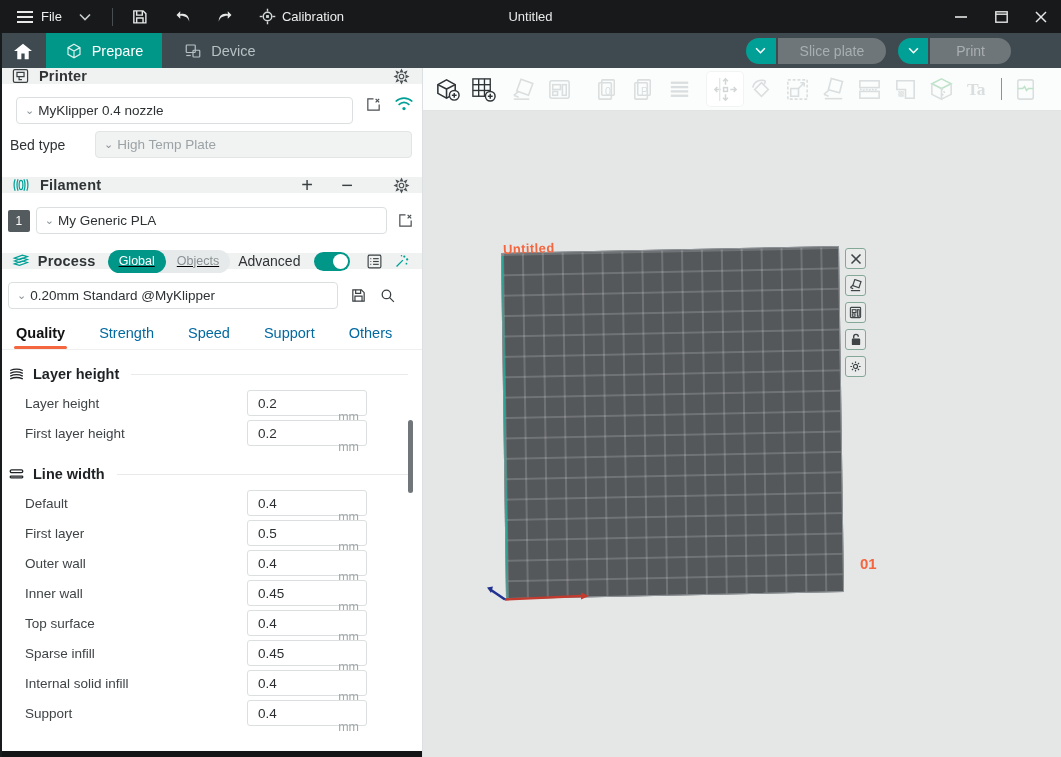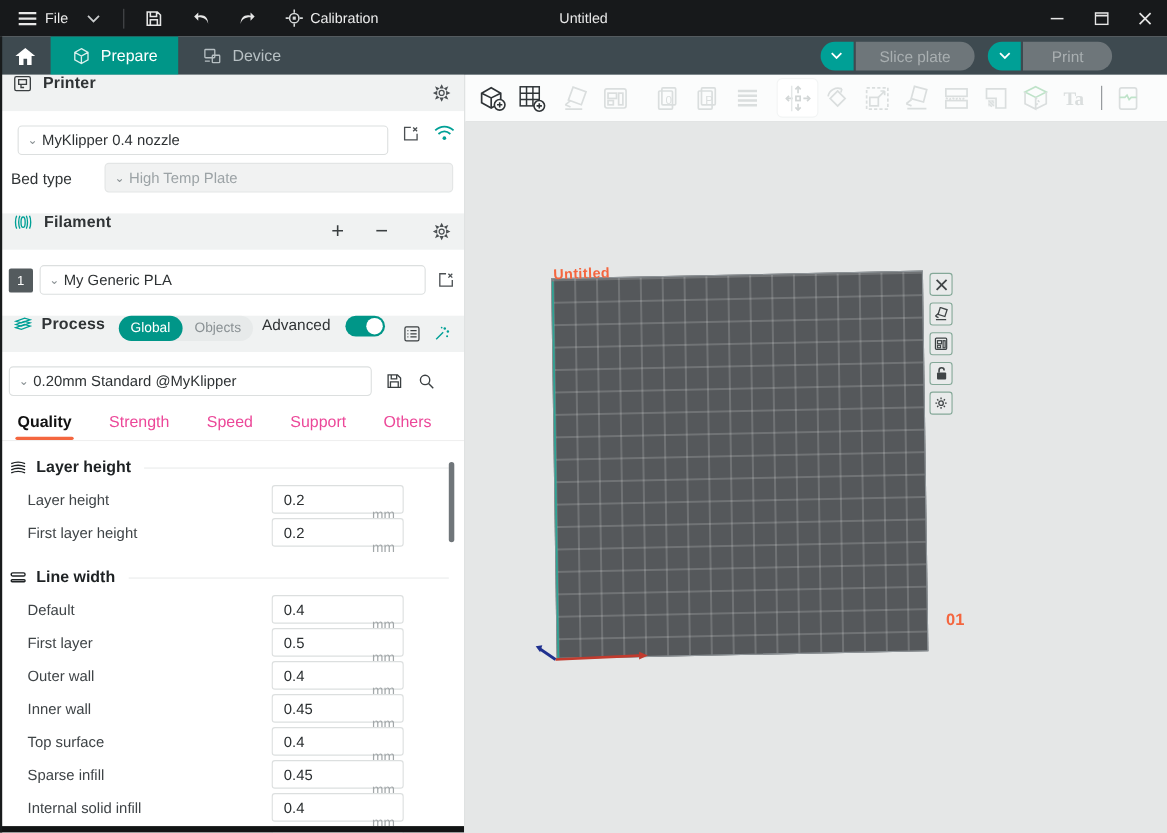--- a/index.html
+++ b/index.html
@@ -28,48 +28,48 @@
   .action-chevron { width:30px; height:26px; background:#00A096; border-radius:13px 0 0 13px; display:flex; align-items:center; justify-content:center; cursor:pointer; }
   .action-body { height:26px; background:#6E767A; border-radius:0 13px 13px 0; display:flex; align-items:center; justify-content:center; color:#A9AFB1; font-size:14px; padding:0 22px; margin-left:2px; cursor:pointer; }
   .navbar-pad { width:38px; }
 
   
   .main { display:flex; height:689px; }
   .left-edge { position:absolute; left:0; top:33px; width:2px; height:724px; background:#181B1C; z-index:40; }
 
   
   .sidebar { width:422px; background:#FFFFFF; position:relative; overflow:hidden; flex:none; }
-  .sec-header { height:33px; background:#F0F2F2; display:flex; padding:0 12px; gap:10px; }
+  .sec-header { height:16px; background:#F0F2F2; display:flex; align-items:center; padding:0 12px; gap:10px; }
   .sec-title { font-size:14.5px; font-weight:600; color:#303436; letter-spacing:.2px; }
   .sec-gear { margin-left:auto; display:flex; align-items:center; cursor:pointer; }
   .icon-btn { display:flex; align-items:center; justify-content:center; cursor:pointer; }
   .row { display:flex; align-items:center; padding:0 8px; }
   .select { height:27px; border:1px solid #DCDFDF; border-radius:4px; background:#fff; display:flex; align-items:center; font-size:13.5px; color:#2E3234; padding:0 8px; gap:4px; cursor:pointer; }
   .select .chev { color:#8A9194; font-size:11px; }
   .select.disabled { background:#F1F2F2; color:#9CA3A6; border-color:#E3E5E5; }
   .printer-select { width:360px; margin:13px 0 0 8px; }
   .bed-row { margin-top:7px; align-items:center; }
   .bed-label { font-size:14px; color:#2F3335; width:87px; padding-left:2px; }
   .bed-select { width:317px; }
   .fil-row { margin-top:14px; }
   .fil-badge { width:22px; height:22px; background:#545B5E; color:#fff; font-size:12px; display:flex; align-items:center; justify-content:center; border-radius:2px; margin-right:6px; }
   .fil-select { width:356px; } .gap19 { height:19px; }
 
   .proc-header { gap:8px; }
-  .scope-pill { display:flex; background:#E7EAEA; border-radius:12px; height:23px; align-items:center; margin-left:4px; }
+  .scope-pill { display:flex; background:#E7EAEA; border-radius:12px; height:23px; align-items:center; margin-left:4px;text-decoration:underline; }
   .scope-opt { font-size:12.5px; padding:0 11px; color:#8A9194; cursor:pointer; line-height:23px; }
   .scope-opt.active { background:#009688; color:#fff; border-radius:12px; height:23px; }
   .adv-label { margin-left:auto; font-size:14px; color:#2F3335; }
   .switch { width:36px; height:19px; border-radius:10px; background:#009688; position:relative; margin:0 8px 0 6px; cursor:pointer; }
   .switch .knob { position:absolute; right:2px; top:2px; width:15px; height:15px; background:#fff; border-radius:50%; }
   .proc-select-row { margin-top:13px; display:flex; align-items:center; gap:12px; }
   .proc-select { width:330px; }
 
   .param-tabs { display:flex; align-items:flex-end; padding:14px 0 0 16px; gap:34px; border-bottom:1px solid #EFEFEF; height:41px; }
-  .ptab { font-size:14.5px; color:#ec4899; padding-bottom:8px; cursor:pointer; position:relative; }
+  .ptab { font-size:14.5px; color:#0369a1; padding-bottom:8px; cursor:pointer; position:relative; }
   .ptab.active { color:#111; font-weight:700; }
   .ptab.active::after { content:""; position:absolute; left:-2px; right:-2px; bottom:0; height:3px; background:#F4663F; border-radius:2px; }
 
   .params { padding-top:10px; }
   .group-header { display:flex; align-items:center; gap:8px; padding:6px 14px 6px 8px; }
   .group-title { font-size:14.5px; font-weight:700; color:#1E2224; white-space:nowrap; }
   .group-line { flex:1; height:1px; background:#E9EBEB; margin-left:4px; }
   .prow { display:flex; align-items:center; height:30px; padding-left:25px; }
   .plabel { font-size:13.5px; color:#3F4447; }
   .field { position:relative; margin-left:auto; margin-right:55px; }

